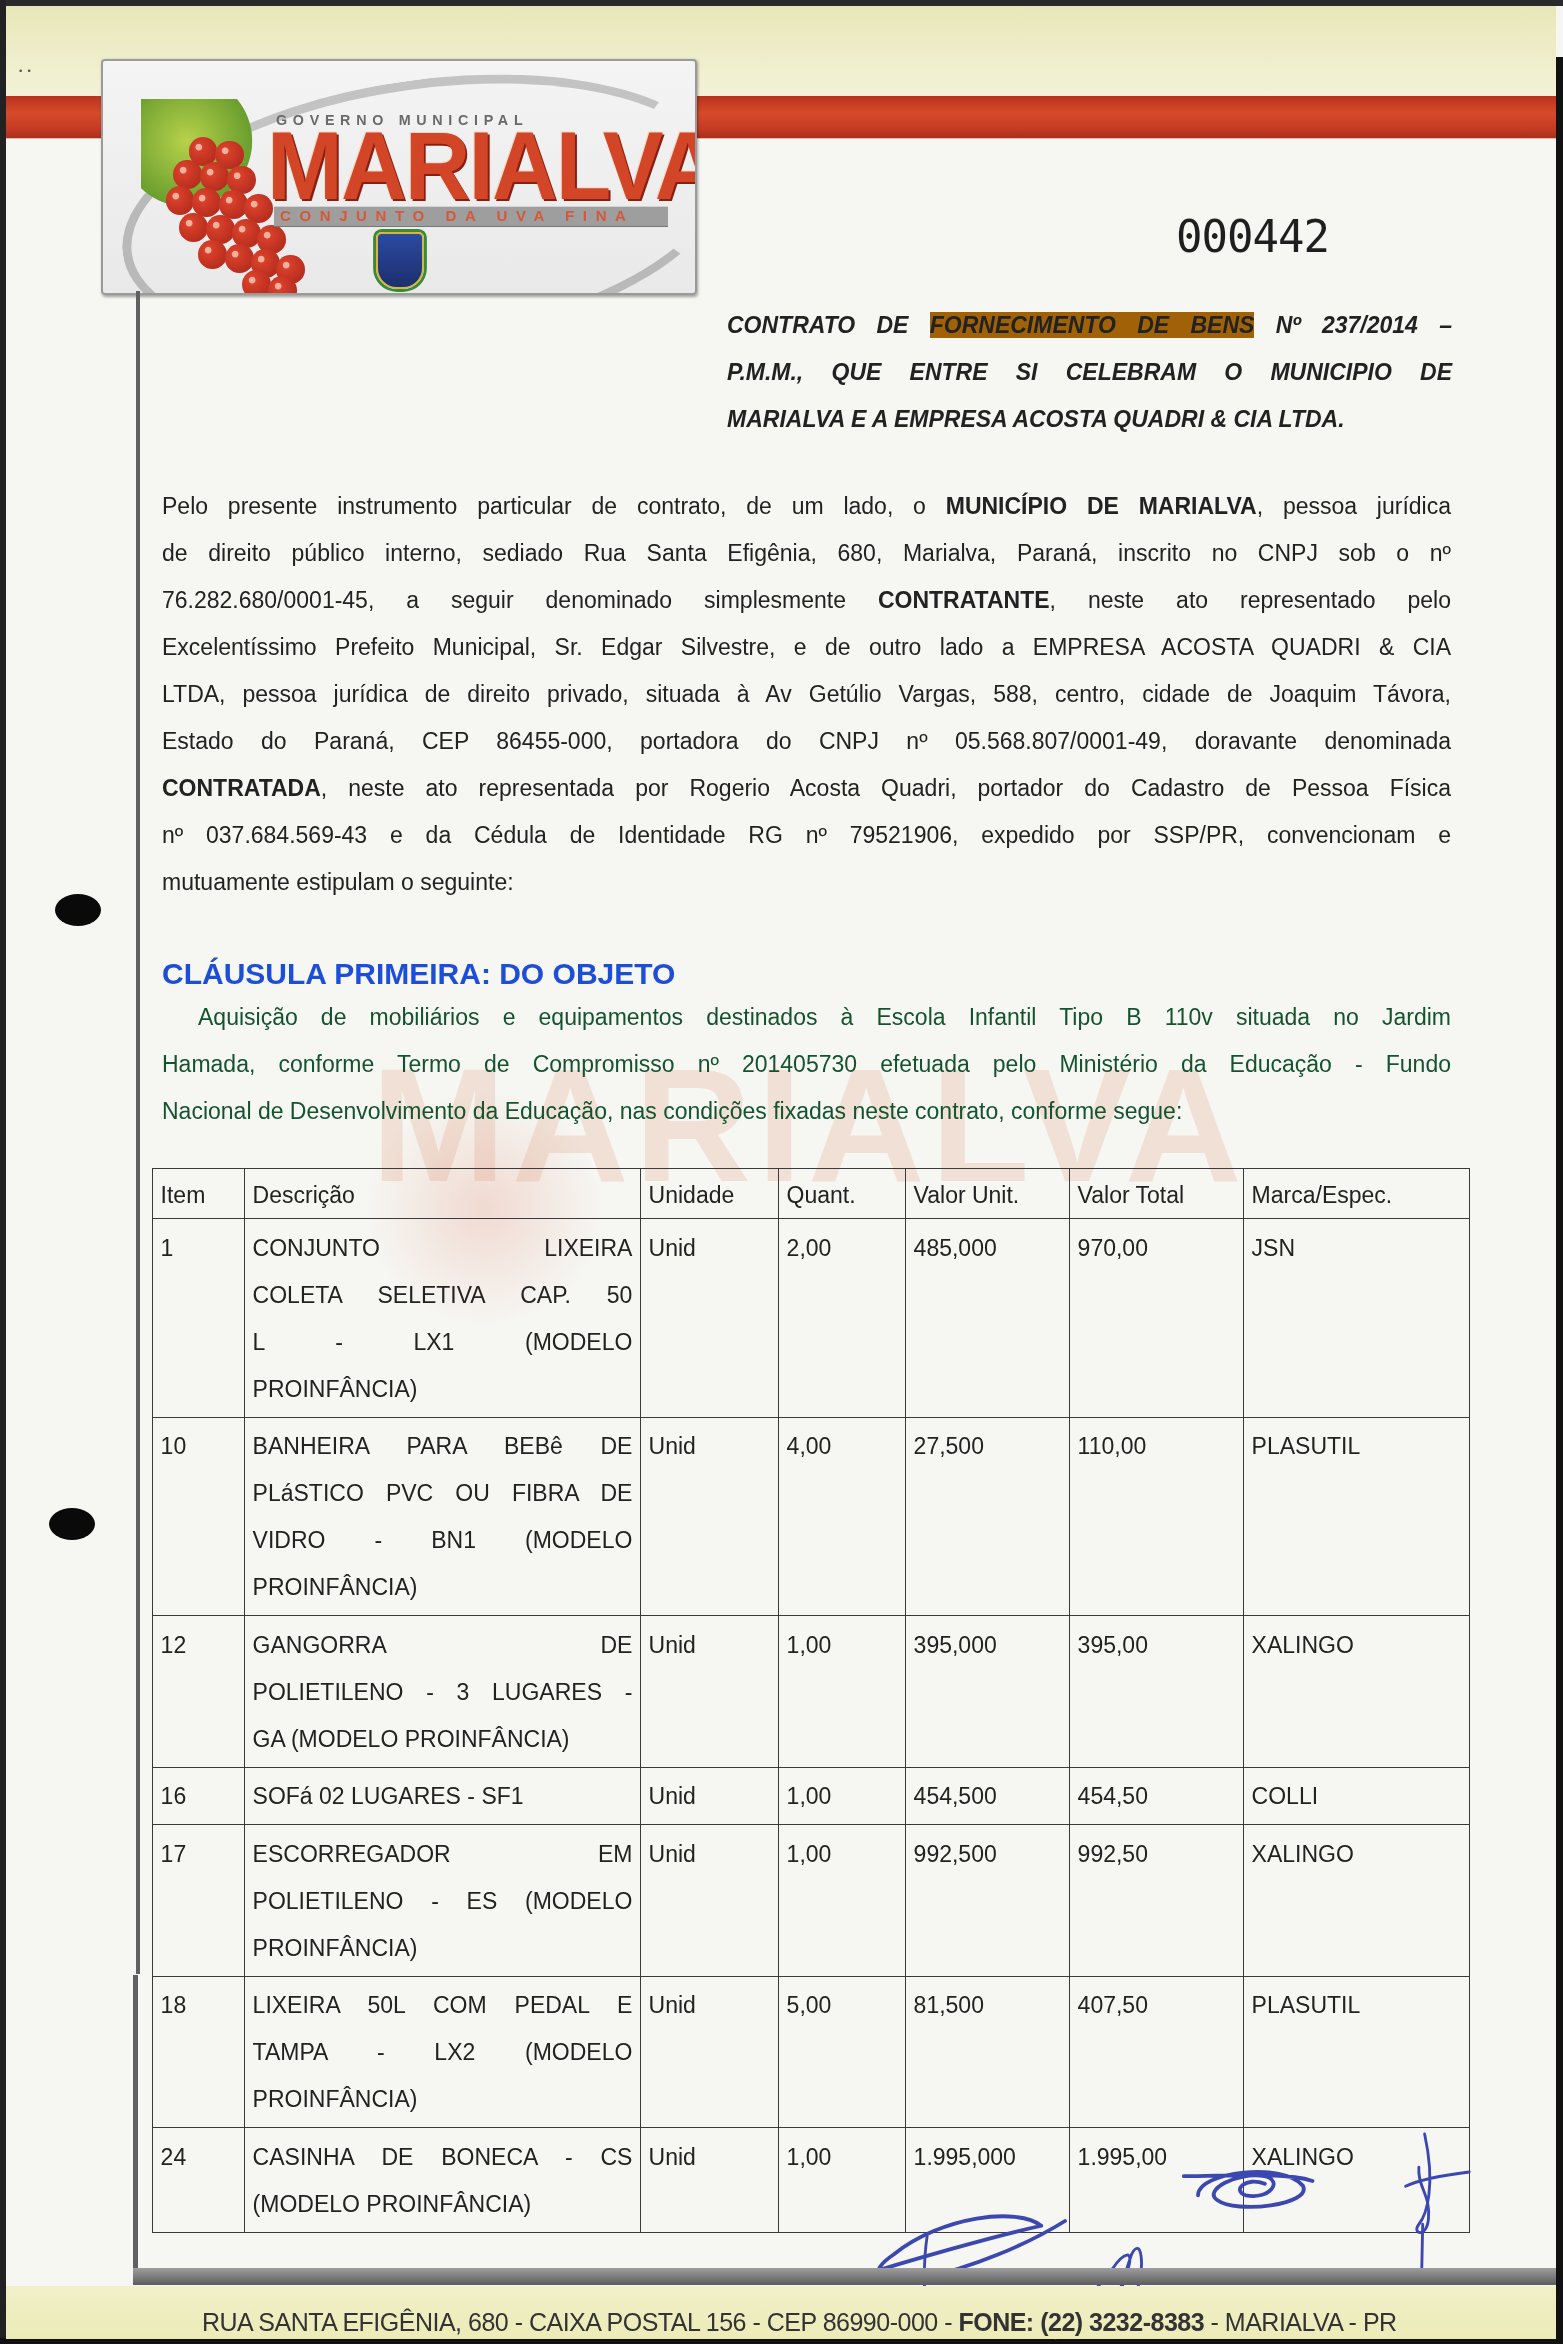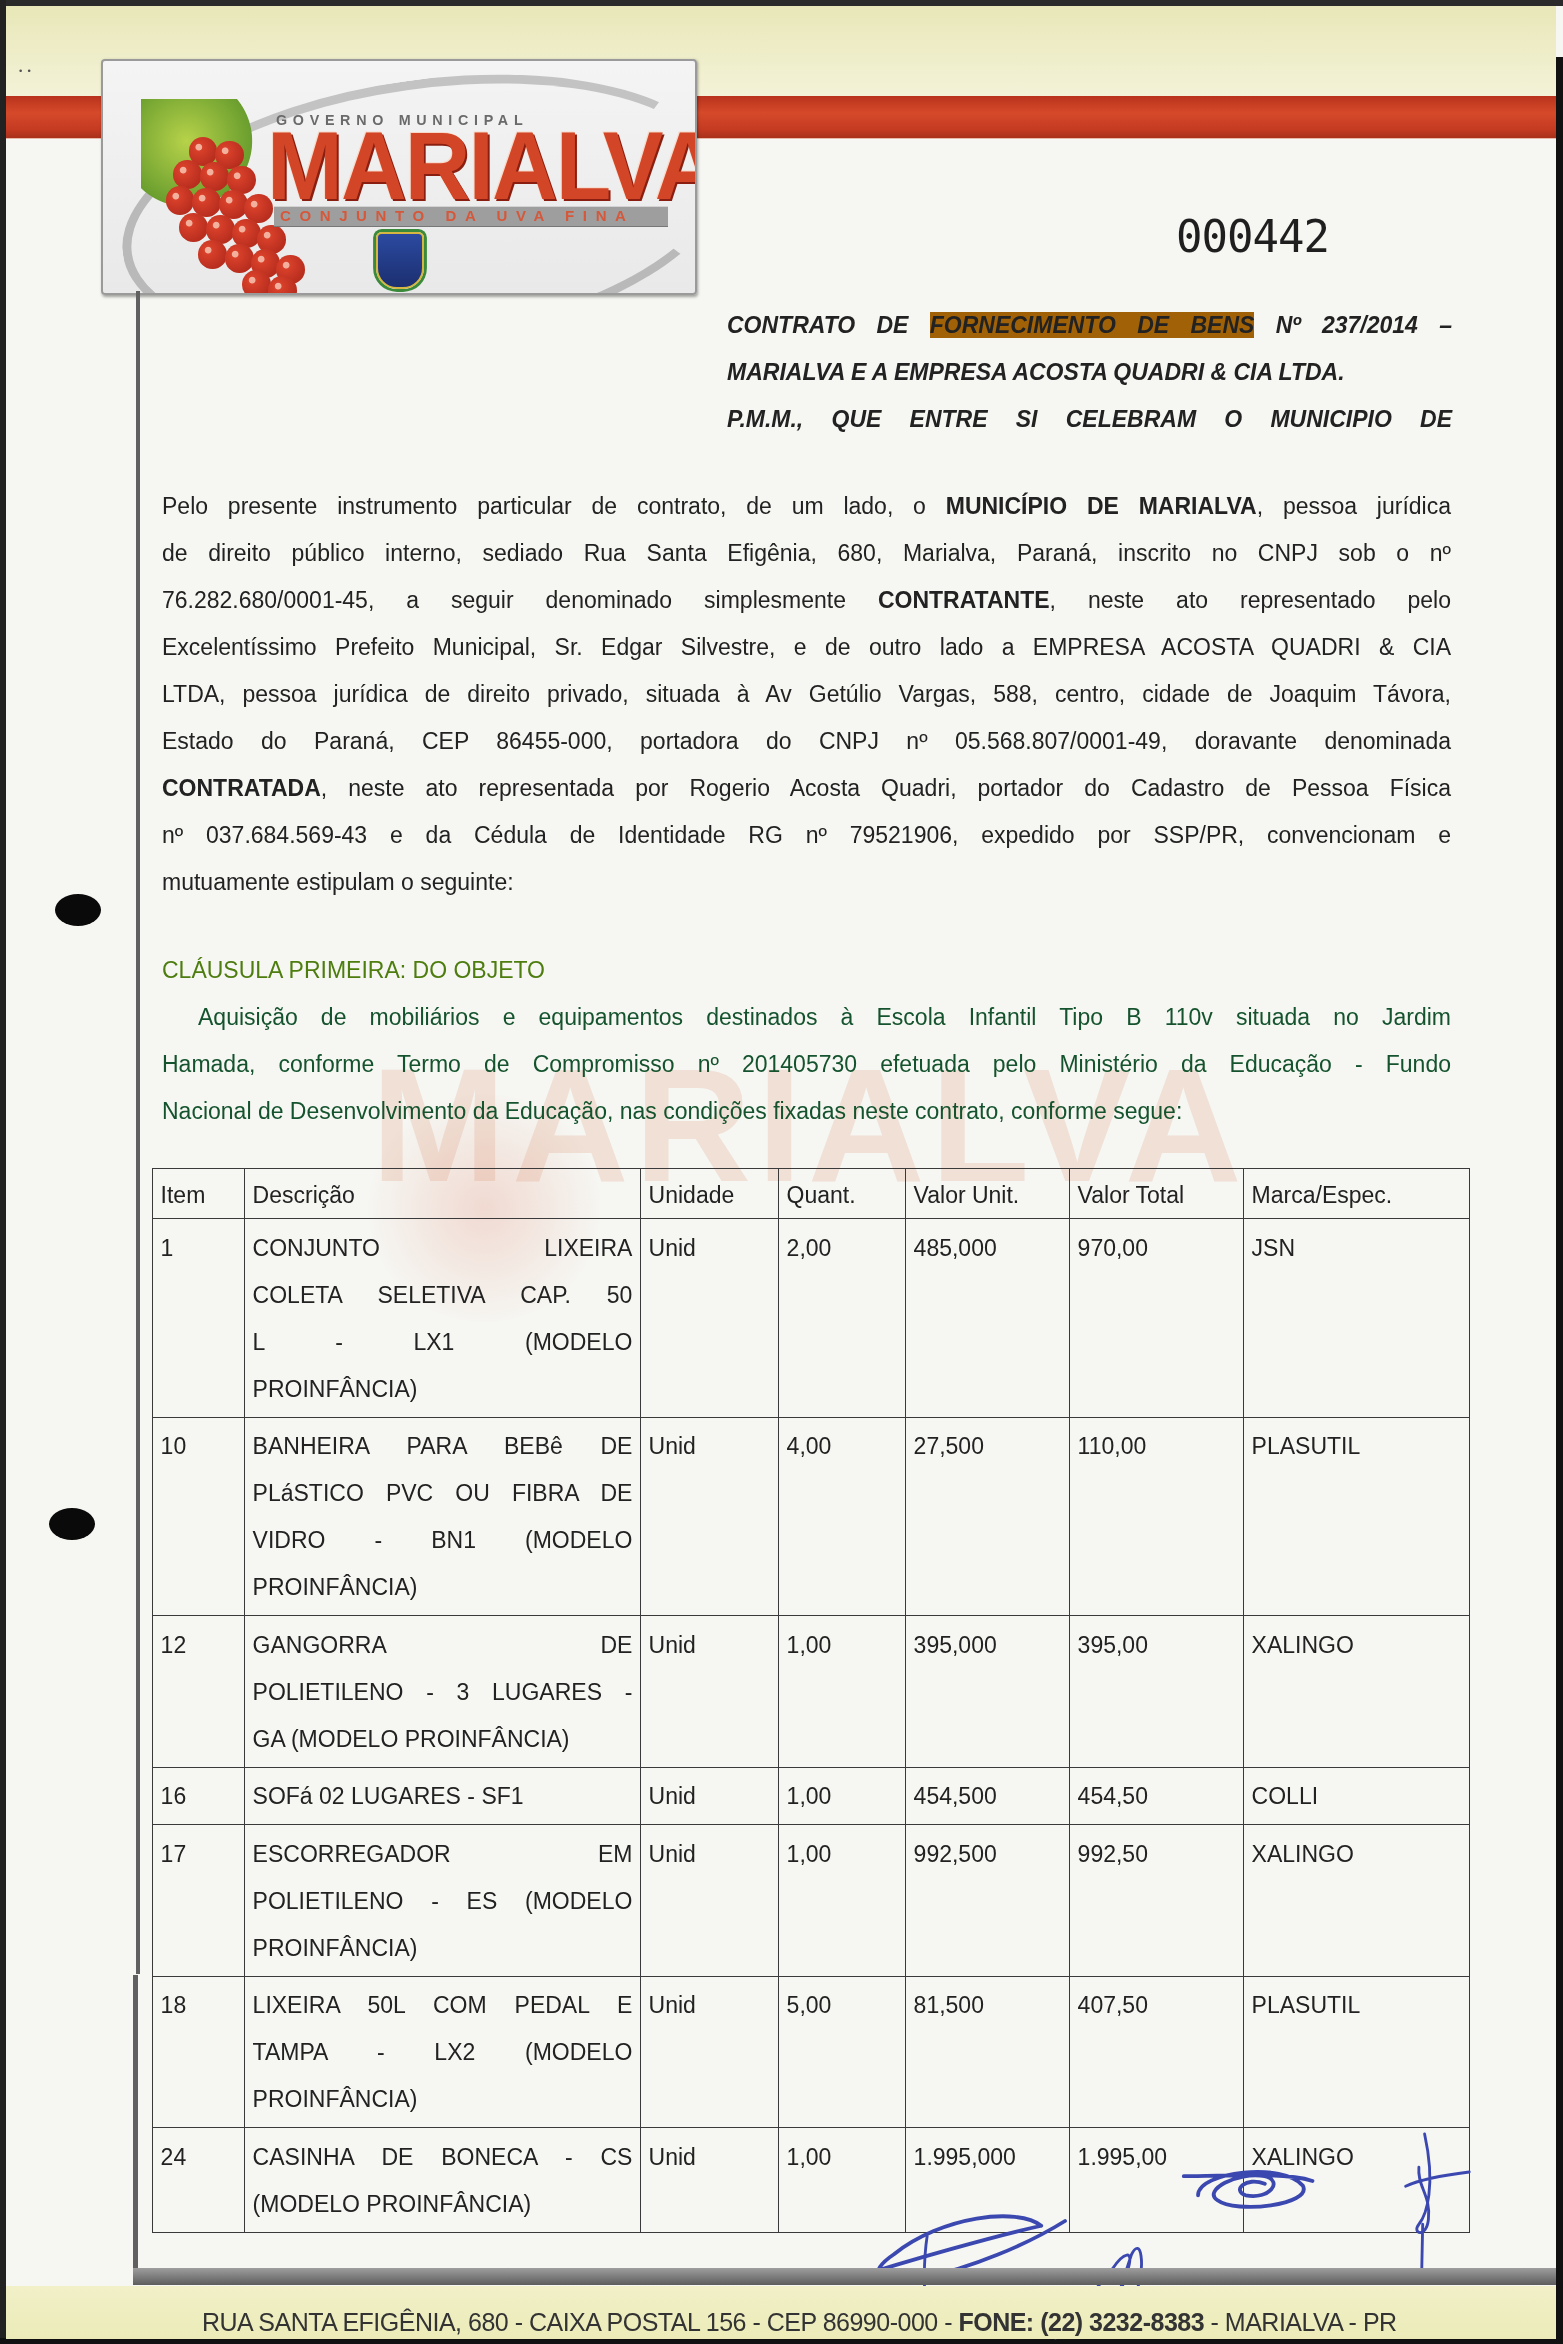--- a/index.html
+++ b/index.html
@@ -96,21 +96,21 @@
   }
   .title-hl { background:#a16207; }
 
   .body-para {
     position:absolute; left:162px; top:483px; width:1289px;
     font-size:23px; line-height:47px; text-align:justify; color:#222;
   }
   .body-para .line { display:block; text-align-last:justify; white-space:nowrap; }
   .body-para .line.last { text-align-last:left; }
 
-  .clause-heading { position:absolute; left:162px; top:957px; font-size:23px; font-weight:normal; color:#4d7c0f; }
+  .clause-heading { position:absolute; left:162px; top:957px; font-size:30px; font-weight:bold; color:#1d4ed8; }
   .clause-para {
     position:absolute; left:162px; top:994px; width:1289px;
     font-size:23px; line-height:47px; color:#14532d;
   }
   .clause-para .line { display:block; text-align-last:justify; white-space:nowrap; }
   .clause-para .line.first { text-indent:36px; }
   .clause-para .line.last { text-align-last:left; }
 
   .watermark {
     position:absolute; left:371px; top:1032px; font-size:162px; font-weight:bold;
@@ -184,22 +184,22 @@
 
 <div class="punch-hole" style="left:55px;top:894px"></div>
 <div class="punch-hole" style="left:49px;top:1508px"></div>
 
 <div class="doc-number">000442</div>
 
 <div class="title-block">
   <div style="text-align-last:justify;white-space:nowrap;">
     <span>CONTRATO DE </span><span class="title-hl">FORNECIMENTO DE BENS</span><span> Nº 237/2014 –</span>
   </div>
+  <div style="text-align-last:justify;white-space:nowrap;">P.M.M., QUE ENTRE SI CELEBRAM O MUNICIPIO DE</div>
   <div style="white-space:nowrap;">MARIALVA E A EMPRESA ACOSTA QUADRI &amp; CIA LTDA.</div>
-  <div style="text-align-last:justify;white-space:nowrap;">P.M.M., QUE ENTRE SI CELEBRAM O MUNICIPIO DE</div>
 </div>
 
 <div class="body-para">
   <span class="line"><span>Pelo presente instrumento particular de contrato, de um lado, o </span><b>MUNICÍPIO DE MARIALVA</b><span>, pessoa jurídica</span></span>
   <span class="line"><span>de direito público interno, sediado Rua Santa Efigênia, 680, Marialva, Paraná, inscrito no CNPJ sob o nº</span></span>
   <span class="line"><span>76.282.680/0001-45, a seguir denominado simplesmente </span><b>CONTRATANTE</b><span>, neste ato representado pelo</span></span>
   <span class="line"><span>Excelentíssimo Prefeito Municipal, Sr. Edgar Silvestre, e de outro lado a EMPRESA ACOSTA QUADRI &amp; CIA</span></span>
   <span class="line"><span>LTDA, pessoa jurídica de direito privado, situada à Av Getúlio Vargas, 588, centro, cidade de Joaquim Távora,</span></span>
   <span class="line"><span>Estado do Paraná, CEP 86455-000, portadora do CNPJ nº 05.568.807/0001-49, doravante denominada</span></span>
   <span class="line"><b>CONTRATADA</b><span>, neste ato representada por Rogerio Acosta Quadri, portador do Cadastro de Pessoa Física</span></span>

